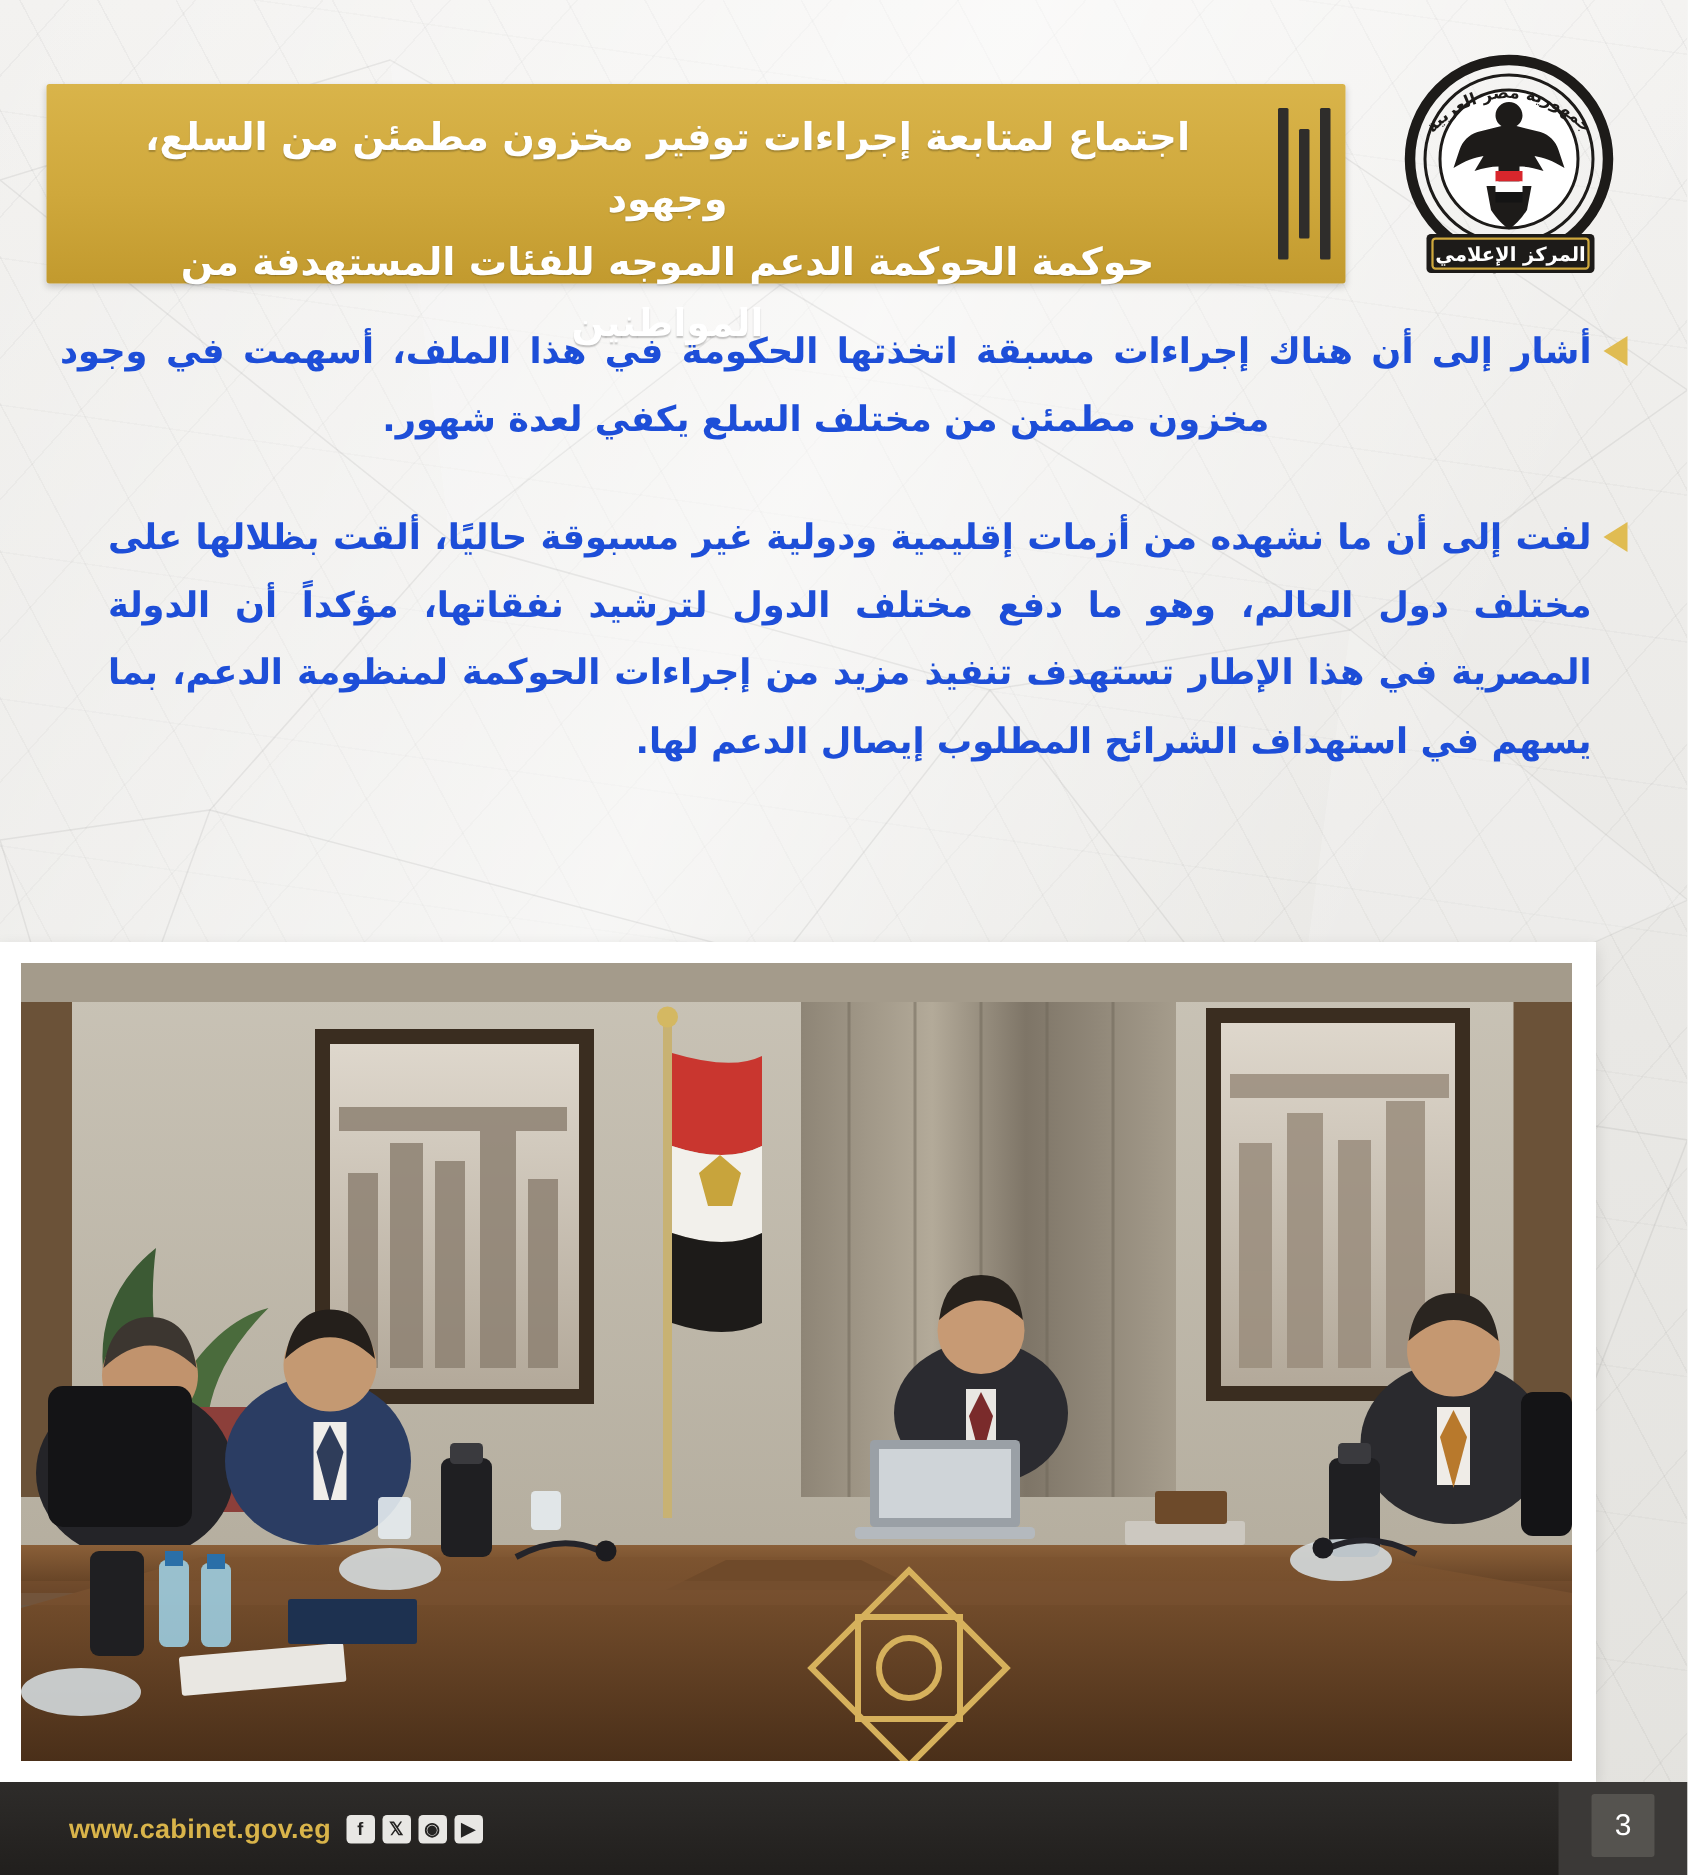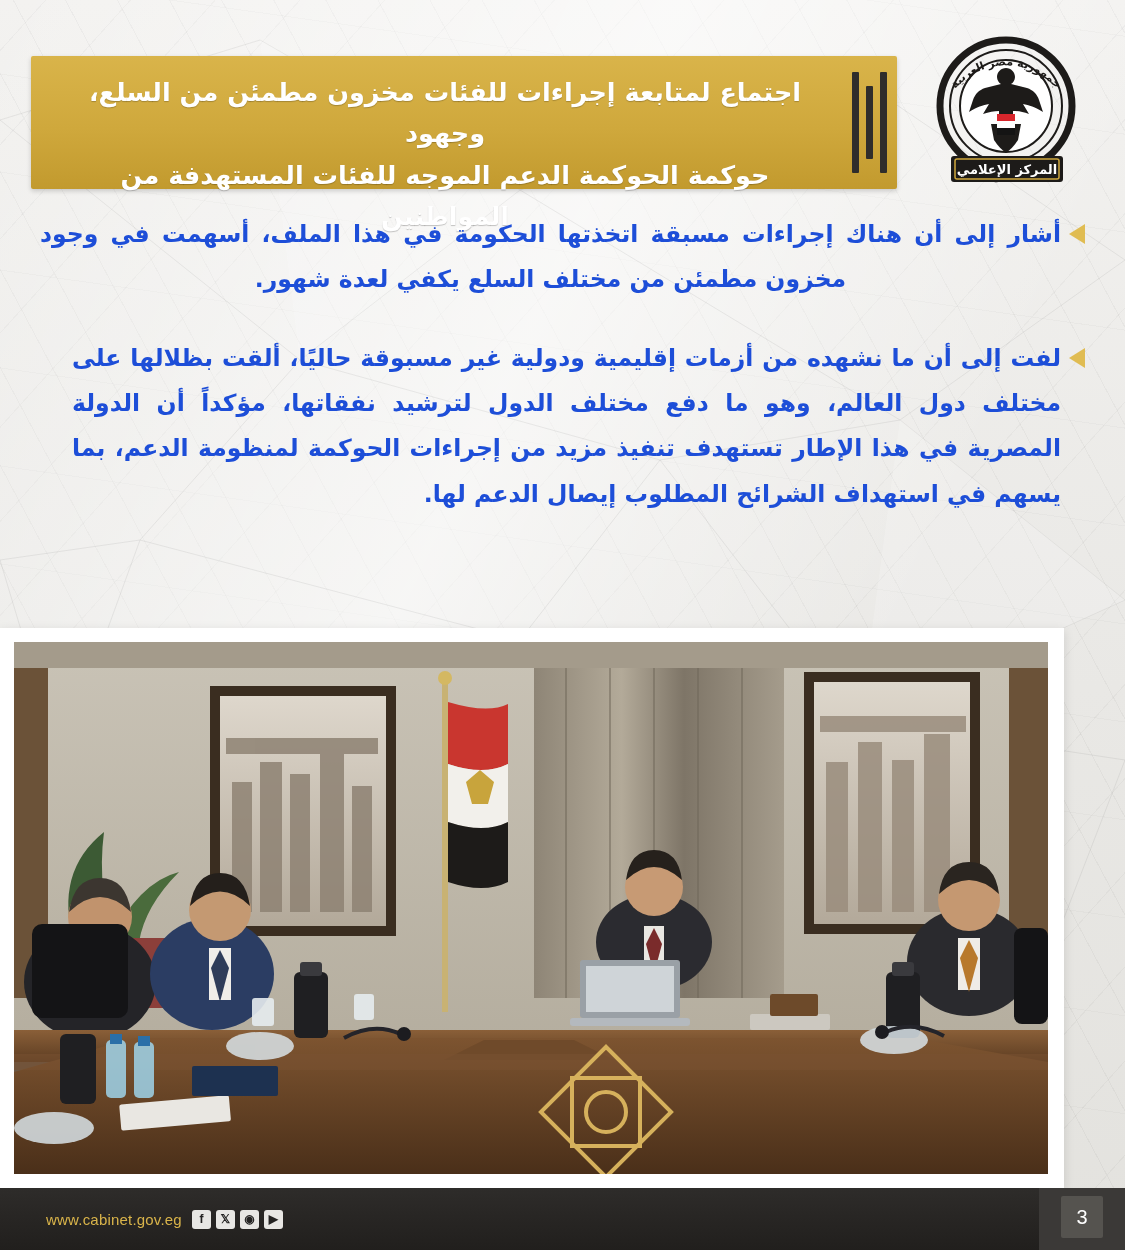--- a/index.html
+++ b/index.html
@@ -134,22 +134,22 @@
     align-items: center;
   }
   .footer-left {
     position: absolute;
     left: 46px;
     display: flex; align-items: center; gap: 10px;
     direction: ltr;
   }
   .site-url {
     color: #d9b44a;
-    font-size: 15px;
-    font-weight: normal;
+    font-size: 18px;
+    font-weight: bold;
     letter-spacing: .2px;
     font-family: "Liberation Sans", sans-serif;
   }
   .social {
     display: flex; gap: 5px; align-items: center;
   }
   .social span {
     width: 19px; height: 19px;
     border-radius: 3px;
     background: #e8e7e4;
@@ -238,21 +238,21 @@
       </svg>
     </div>
 
     <div class="title-band">
       <div class="bars">
         <i></i>
           <i class="short"></i>
           <i></i>
       </div>
       <div class="title-text">
-        <div>اجتماع لمتابعة إجراءات للفئات مخزون مطمئن من السلع، وجهود</div>
+        <div>اجتماع لمتابعة إجراءات توفير مخزون مطمئن من السلع، وجهود</div>
         <div>حوكمة الحوكمة الدعم الموجه للفئات المستهدفة من المواطنين</div>
       </div>
     </div>
   </div>
 
   <div class="content">
 
     <div class="para" id="para-1">
       <div class="bullet">
         <svg width="22" height="24" viewBox="0 0 22 24">

